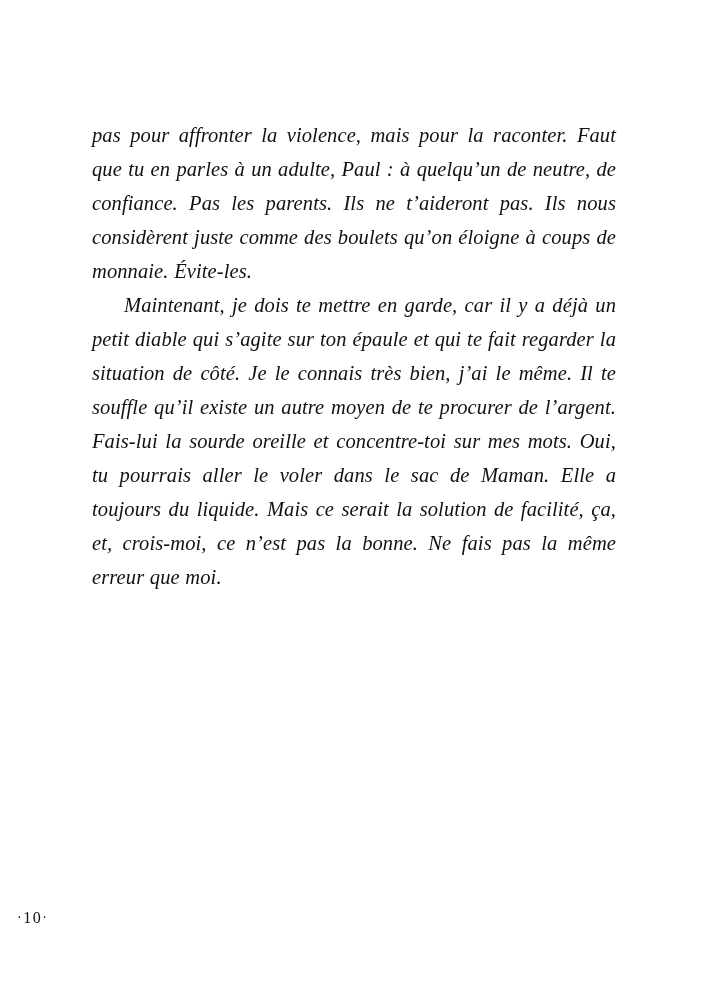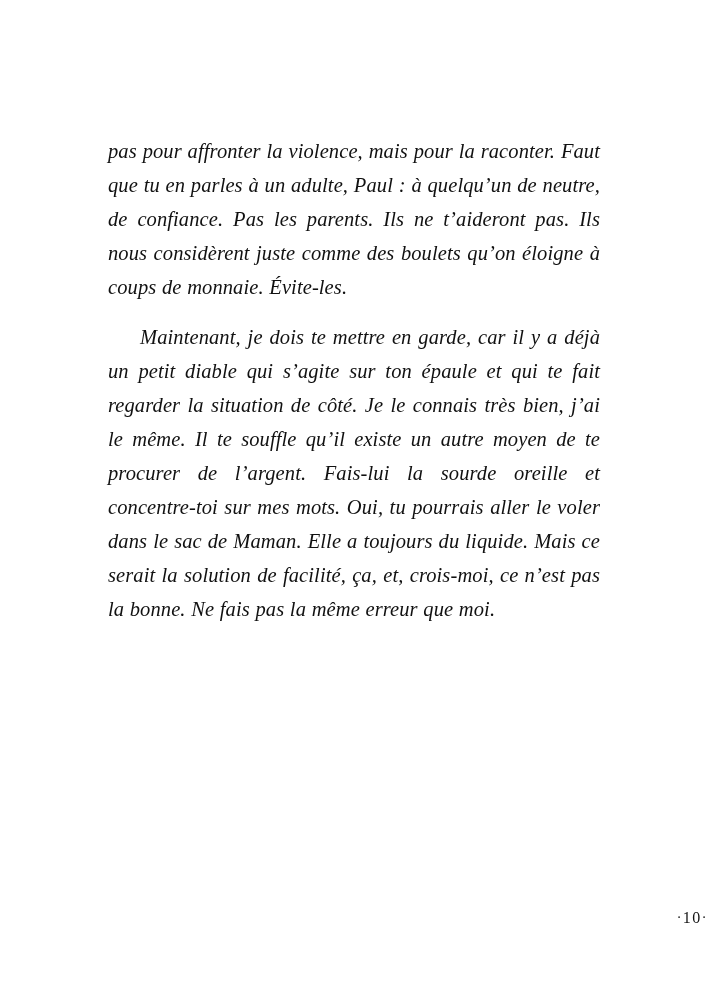--- a/index.html
+++ b/index.html
@@ -23,45 +23,45 @@
   }
 
   .text-block {
     position: absolute;
     left: 92px;
     top: 118px;
     width: 524px;
   }
 
   .para {
-    margin: 16px;
+    margin: 0;
     font-style: italic;
     font-size: 20.5px;
     line-height: 34px;
     text-align: justify;
     text-justify: inter-word;
     color: #111111;
     letter-spacing: 0.1px;
     word-spacing: 0.4px;
     hyphens: none;
     -webkit-hyphens: none;
   }
 
   .para.indent {
     text-indent: 32px;
   }
 
   
 
   .page-number {
     position: absolute;
-    left: 10px;
+    left: 17px;
     right: 0;
     top: 908px;
-    text-align: right;
+    text-align: left;
     font-family: "Liberation Serif", "DejaVu Serif", serif;
     font-style: normal;
     font-size: 16px;
     letter-spacing: 1.5px;
     color: #141414;
   }
 
   .page-number .dot {
     font-size: 14px;
     vertical-align: middle;

